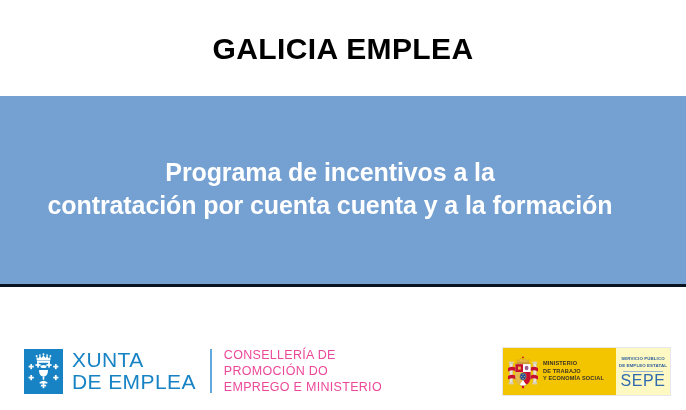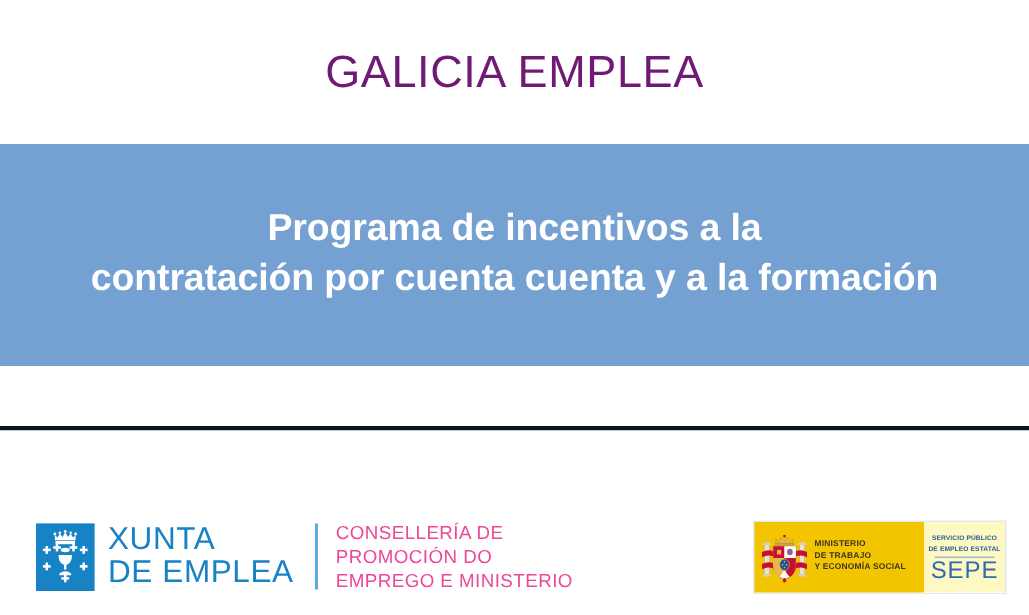--- a/index.html
+++ b/index.html
@@ -24,38 +24,37 @@
     width: 686px;
     height: 96px;
     background: #ffffff;
     display: flex;
     align-items: center;
     justify-content: center;
   }
   .main-title {
     font-family: "Liberation Sans", sans-serif;
     font-size: 30px;
-    font-weight: normal;
-    color: #701a75;
+    font-weight: bold;
+    color: #000000;
     letter-spacing: 0.4px;
     line-height: 1;
     margin-top: 2px;
   }
 
   
   .blue-band {
     position: absolute;
     left: 0;
     top: 96px;
     width: 686px;
-    height: 148px;
+    height: 188px;
     background: #74A0D2;
     display: flex;
     align-items: center;
-    justify-content: center;
   }
   .band-text {
     width: 660px;
     text-align: center;
     color: #ffffff;
     font-family: "Liberation Sans", sans-serif;
     font-size: 25px;
     font-weight: bold;
     line-height: 1.34;
     letter-spacing: -0.1px;

